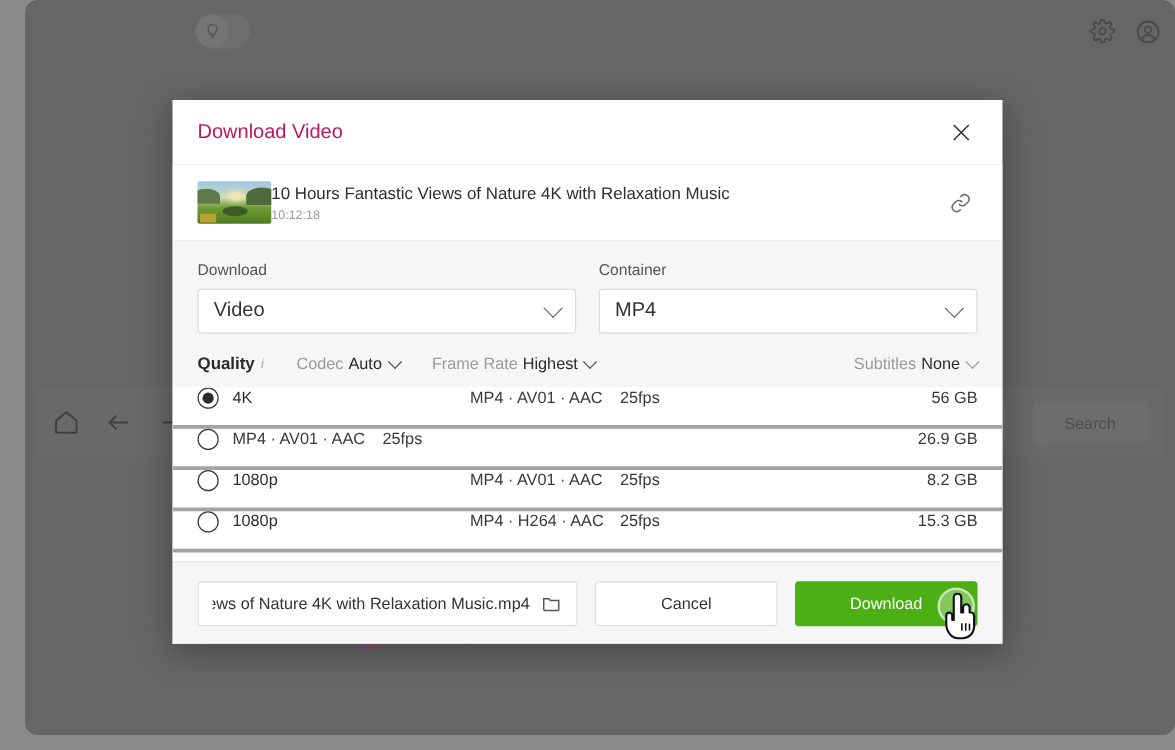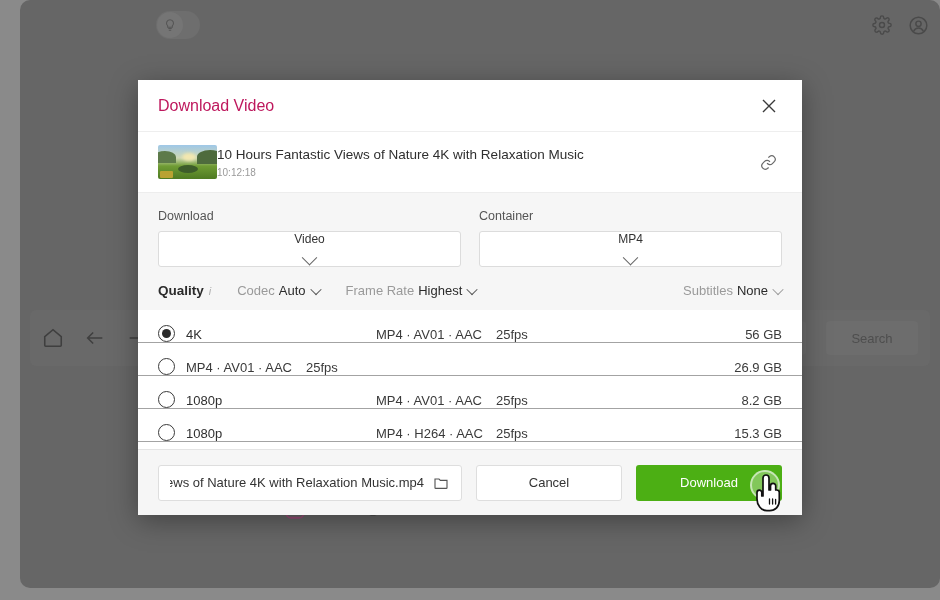--- a/index.html
+++ b/index.html
@@ -276,24 +276,23 @@
     margin-bottom: 8px;
   }
   .select-box {
     height: 36px;
     background: #ffffff;
     border: 1px solid #dcdcdc;
     border-radius: 3px;
     display: flex;
     align-items: center;
     padding: 0 12px;
-    font-size: 12px;
+    font-size: 16px;
     color: #333;
     cursor: pointer;
-    flex-direction: column;
   }
   .select-box .val { flex: 1; }
   .chev {
     width: 11px; height: 11px;
     border-right: 1.6px solid #666;
     border-bottom: 1.6px solid #666;
     transform: rotate(45deg) translate(-2px,-2px);
   }
 
   #quality-bar {
@@ -334,23 +333,23 @@
   #subs-dd .mini-chev { border-color: #9c9c9c; }
 
   #quality-list {
     flex: 1;
     overflow: hidden;
     background: #fff;
   }
   .q-row {
     height: 33px;
     display: flex;
-    align-items: flex-end;
+    align-items: flex-start;
     padding: 0 20px;
-    border-bottom: 1px solid #a3a3a3;
+    border-bottom: 3px solid #a3a3a3;
     font-size: 13px;
     color: #2f2f2f;
     cursor: pointer;
   }
   .radio {
     width: 17px; height: 17px;
     border: 1.6px solid #3a3a3a;
     border-radius: 50%;
     flex: none;
     margin-right: 11px;

